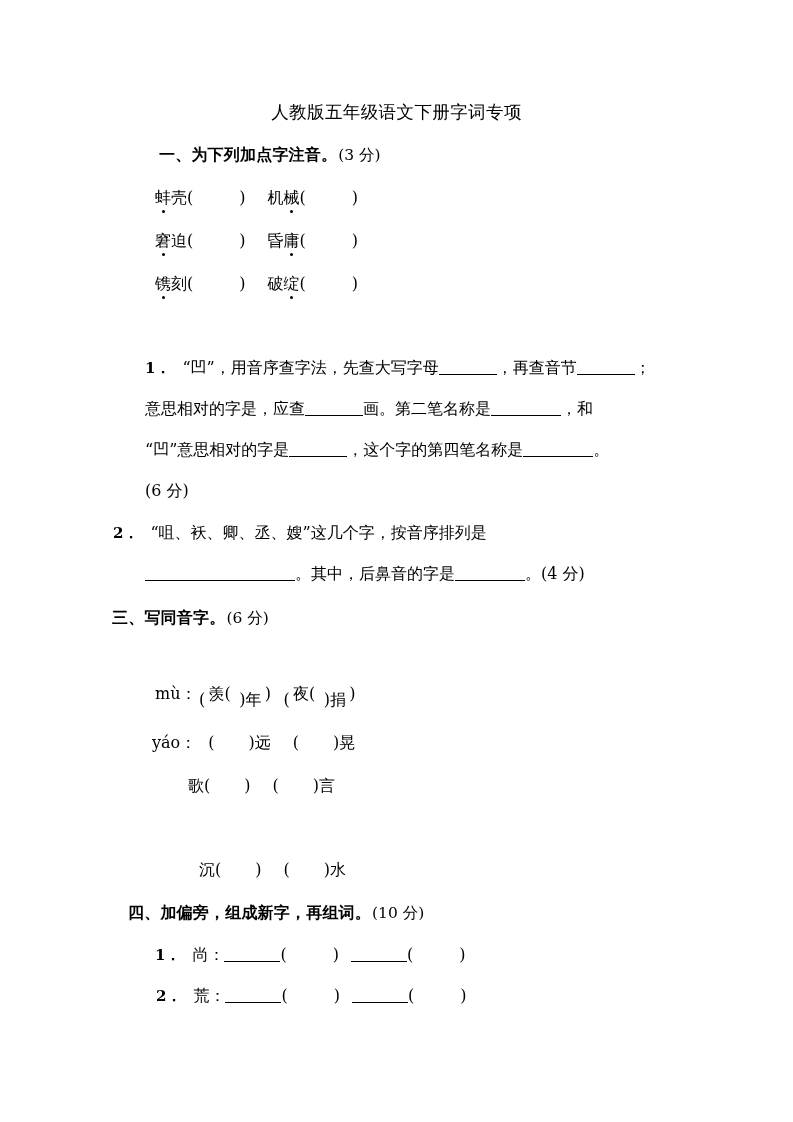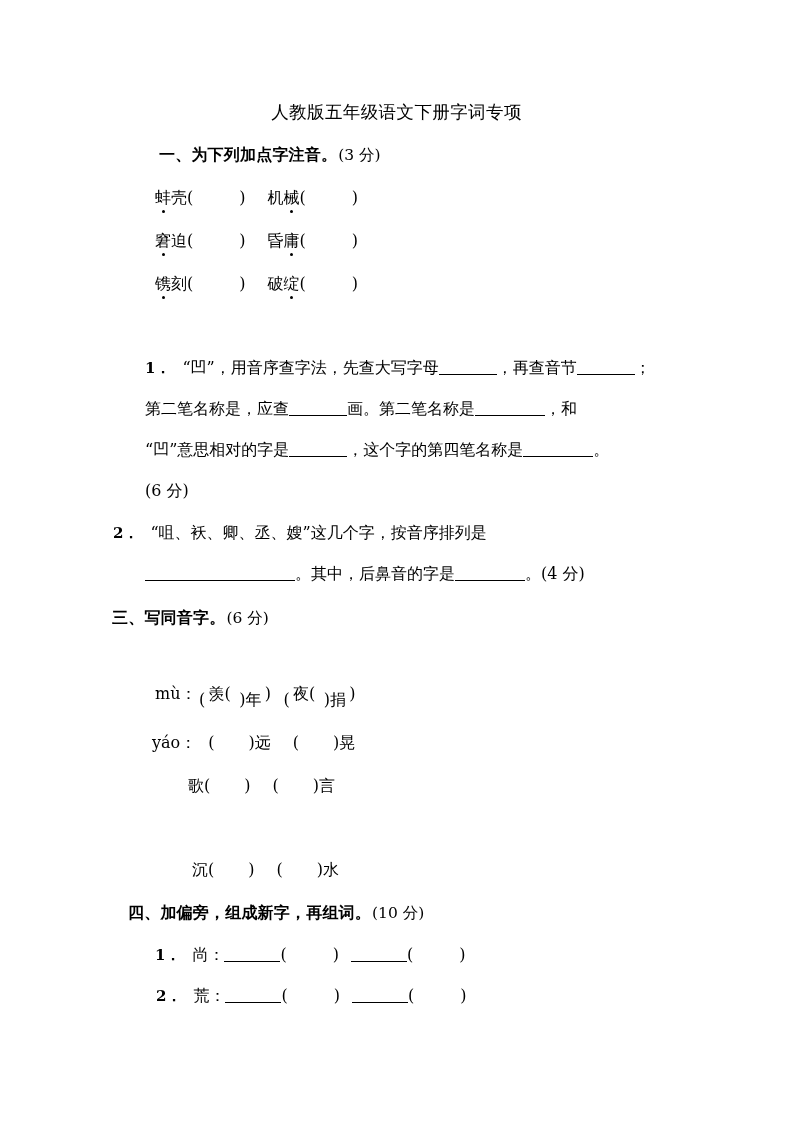--- a/index.html
+++ b/index.html
@@ -127,21 +127,21 @@
   <div class="line" style="top:274px; left:155px;">
     <span><span class="dotchar">镌</span>刻</span><span>(</span><span class="gap-xl"></span><span>)</span><span class="gap-md"></span><span>破<span class="dotchar">绽</span></span><span>(</span><span class="gap-xl"></span><span>)</span>
   </div>
 
 
   <div class="line" style="top:358px; left:113px;margin-left:32px;">
     <span class="num">1．</span><span class="gap-sm"></span><span>“凹”，用音序查字法，先查大写字母</span><span class="blk blk-m"></span><span>，再查音节</span><span class="blk blk-m"></span><span>；</span>
   </div>
 
   <div class="line" style="top:399px; left:145px;">
-    <span>第二笔名称是，应查</span><span class="blk blk-m"></span><span>画。第二笔名称是</span><span class="blk blk-l"></span><span>，和</span>
+    <span>意思相对的字是，应查</span><span class="blk blk-m"></span><span>画。第二笔名称是</span><span class="blk blk-l"></span><span>，和</span>
   </div>
 
   <div class="line" style="top:440px; left:145px;">
     <span>“凹”意思相对的字是</span><span class="blk blk-m"></span><span>，这个字的第四笔名称是</span><span class="blk blk-l"></span><span>。</span>
   </div>
 
   <div class="line" style="top:481px; left:145px;">(6 分)</div>
 
   <div class="line" style="top:523px; left:113px;">
     <span class="num">2．</span><span class="gap-sm"></span><span>“咀、袄、卿、丞、嫂”这几个字，按音序排列是</span>
@@ -165,21 +165,21 @@
 
   <div class="line" style="top:733px; left:152px;">
     <span>yáo：</span><span class="gap-sm"></span><span>(</span><span class="gap-lg"></span><span>)</span><span>远</span><span class="gap-md"></span><span>(</span><span class="gap-lg"></span><span>)</span><span>晃</span>
   </div>
 
   <div class="line" style="top:776px; left:188px;">
     <span>歌</span><span>(</span><span class="gap-lg"></span><span>)</span><span class="gap-md"></span><span>(</span><span class="gap-lg"></span><span>)</span><span>言</span>
   </div>
 
 
-  <div class="line" style="top:860px; left:192px;">
+  <div class="line" style="top:860px; left:199px;">
     <span>沉</span><span>(</span><span class="gap-lg"></span><span>)</span><span class="gap-md"></span><span>(</span><span class="gap-lg"></span><span>)</span><span>水</span>
   </div>
 
   <div class="section-head" style="top:903px;margin-left:16px;">
     <span class="head-text">四、</span><span class="head-text">加偏旁，组成新字，再组词。</span><span class="head-points">(10 分)</span>
   </div>
 
   <div class="line" style="top:945px; left:155px;">
     <span class="num">1．</span><span class="gap-sm"></span><span>尚：</span><span class="blk blk-pr"></span><span>(</span><span class="gap-xl"></span><span>)</span><span class="gap-sm"></span><span class="blk blk-pr"></span><span>(</span><span class="gap-xl"></span><span>)</span>
   </div>

